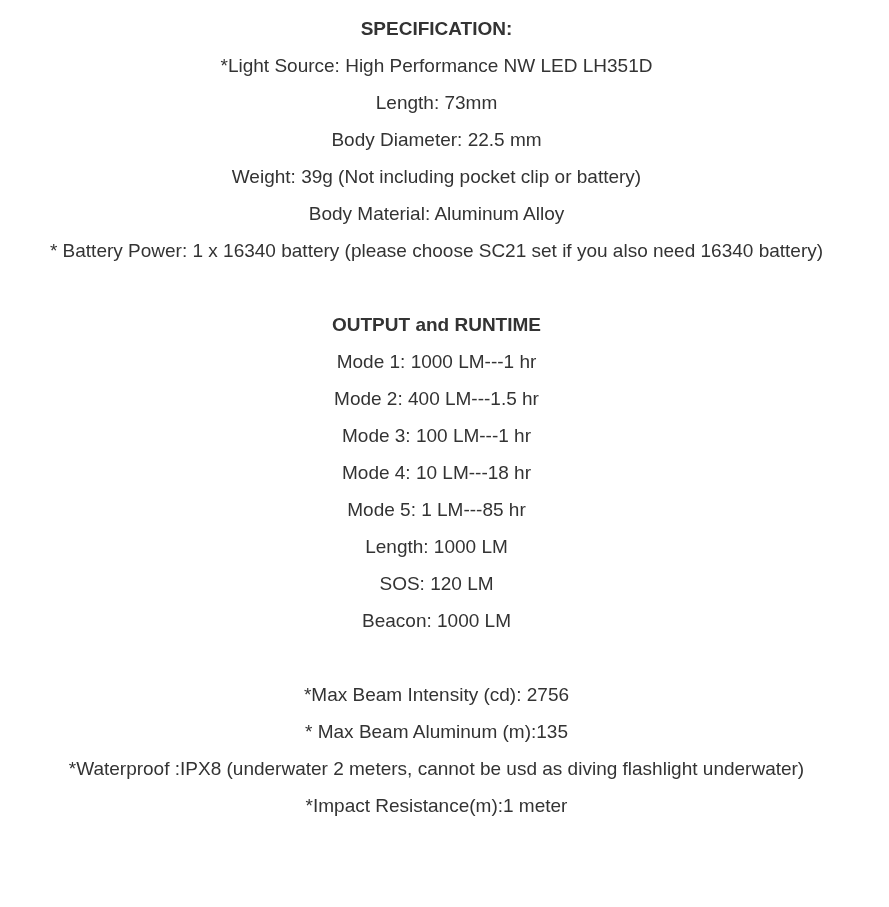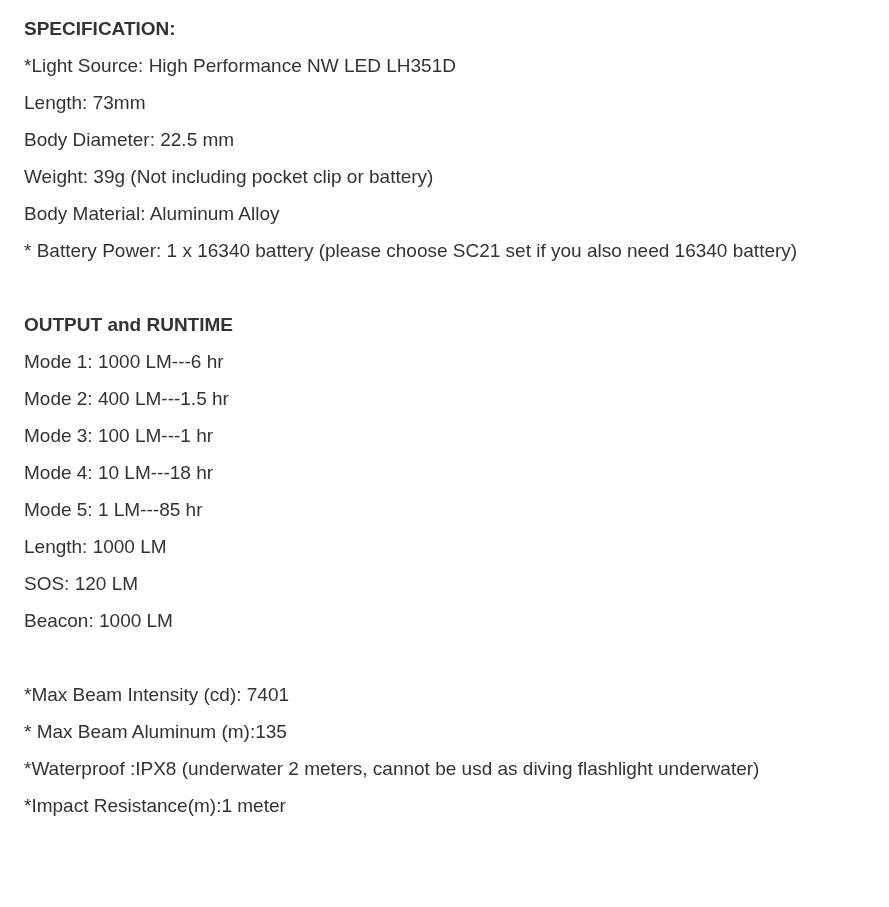--- a/index.html
+++ b/index.html
@@ -11,20 +11,21 @@
     box-sizing: border-box;
     width: 873px;
     height: 907px;
     padding: 10px 24px 9px 24px;
     font-family: "Liberation Sans", sans-serif;
     font-size: 19px;
     line-height: 37px;
     color: #333333;
     background: #ffffff;
     overflow: hidden;
+    text-align: center;
   }
   .doc p {
     margin: 0;
     padding: 0;
     white-space: nowrap;
   }
   .heading {
     font-weight: 700;
   }
   .spacer {
@@ -40,29 +41,29 @@
   <p>*Light Source: High Performance NW LED LH351D</p>
   <p>Length: 73mm</p>
   <p>Body Diameter: 22.5 mm</p>
   <p>Weight: 39g (Not including pocket clip or battery)</p>
   <p>Body Material: Aluminum Alloy</p>
   <p>* Battery Power: 1 x 16340 battery (please choose SC21 set if you also need 16340 battery)</p>
 
   <div class="spacer"></div>
 
   <p class="heading">OUTPUT and RUNTIME</p>
-  <p>Mode 1: 1000 LM---6 hr</p>
+  <p>Mode 1: 1000 LM---1 hr</p>
   <p>Mode 2: 400 LM---1.5 hr</p>
   <p>Mode 3: 100 LM---1 hr</p>
   <p>Mode 4: 10 LM---18 hr</p>
   <p>Mode 5: 1 LM---85 hr</p>
   <p>Length: 1000 LM</p>
   <p>SOS: 120 LM</p>
   <p>Beacon: 1000 LM</p>
 
   <div class="spacer"></div>
 
-  <p>*Max Beam Intensity (cd): 7401</p>
+  <p>*Max Beam Intensity (cd): 2756</p>
   <p>* Max Beam Aluminum (m):135</p>
   <p>*Waterproof :IPX8 (underwater 2 meters, cannot be usd as diving flashlight underwater)</p>
   <p>*Impact Resistance(m):1 meter</p>
 
 </div>
 
 </body></html>

